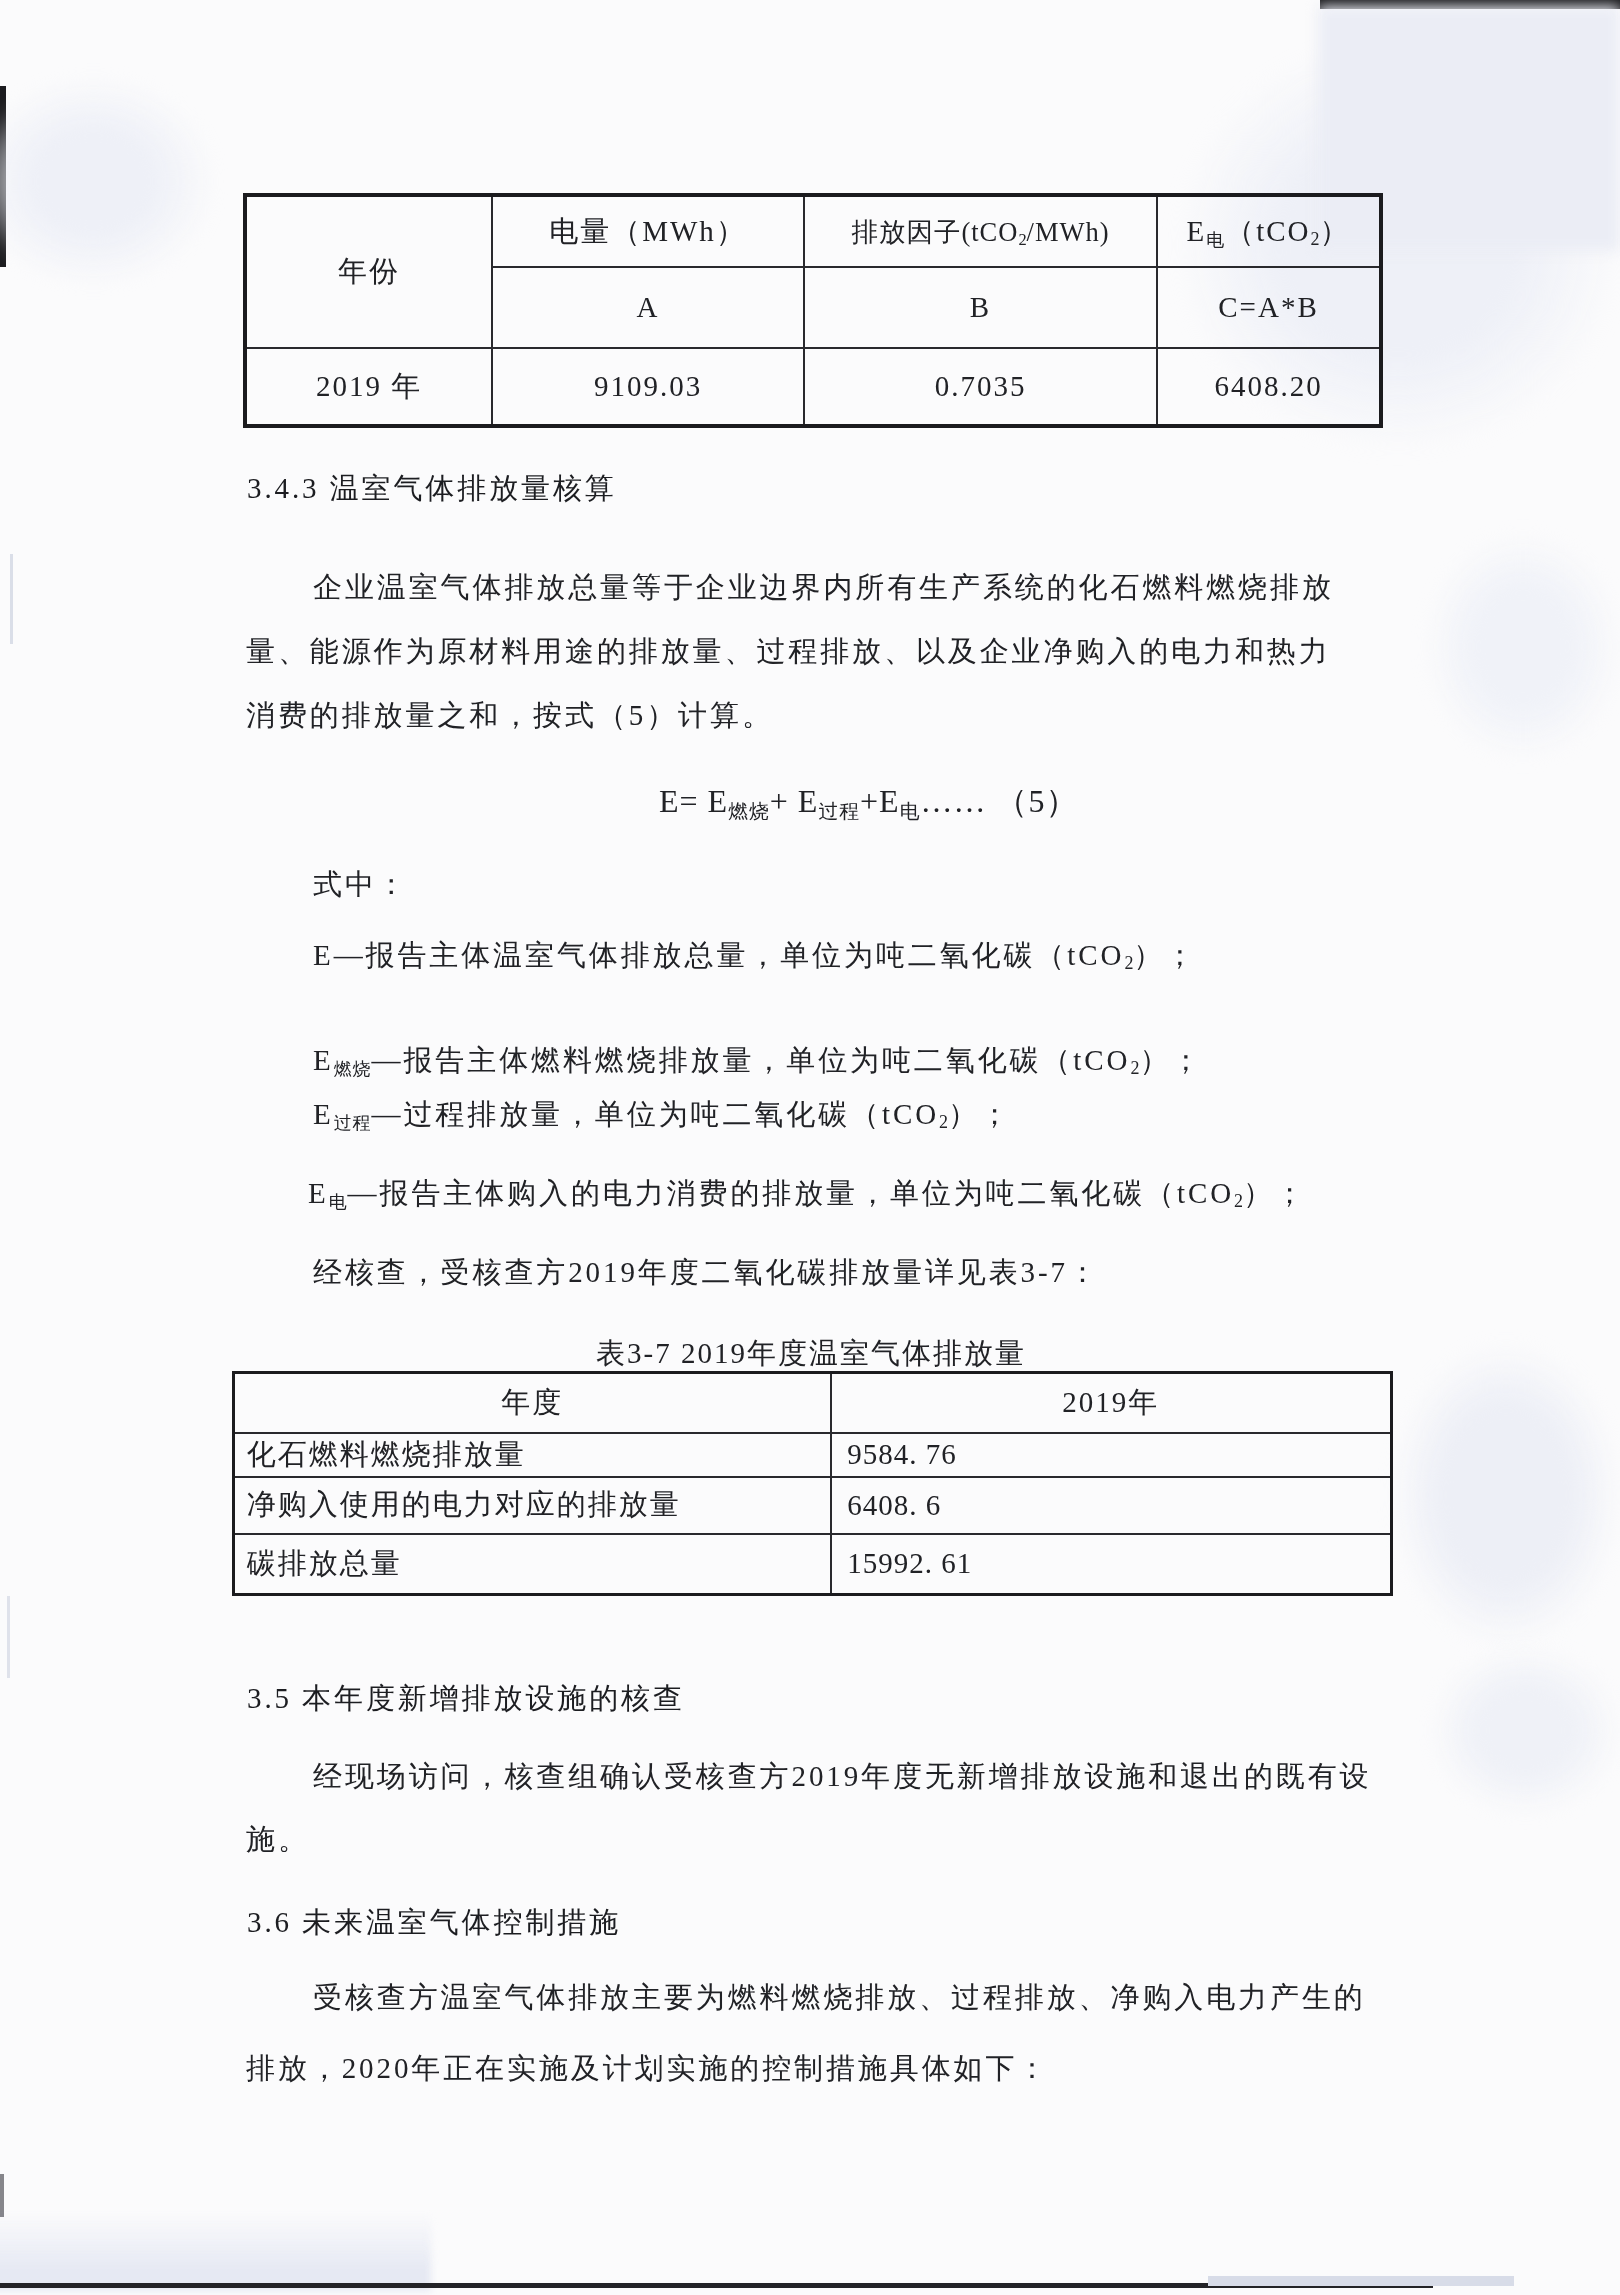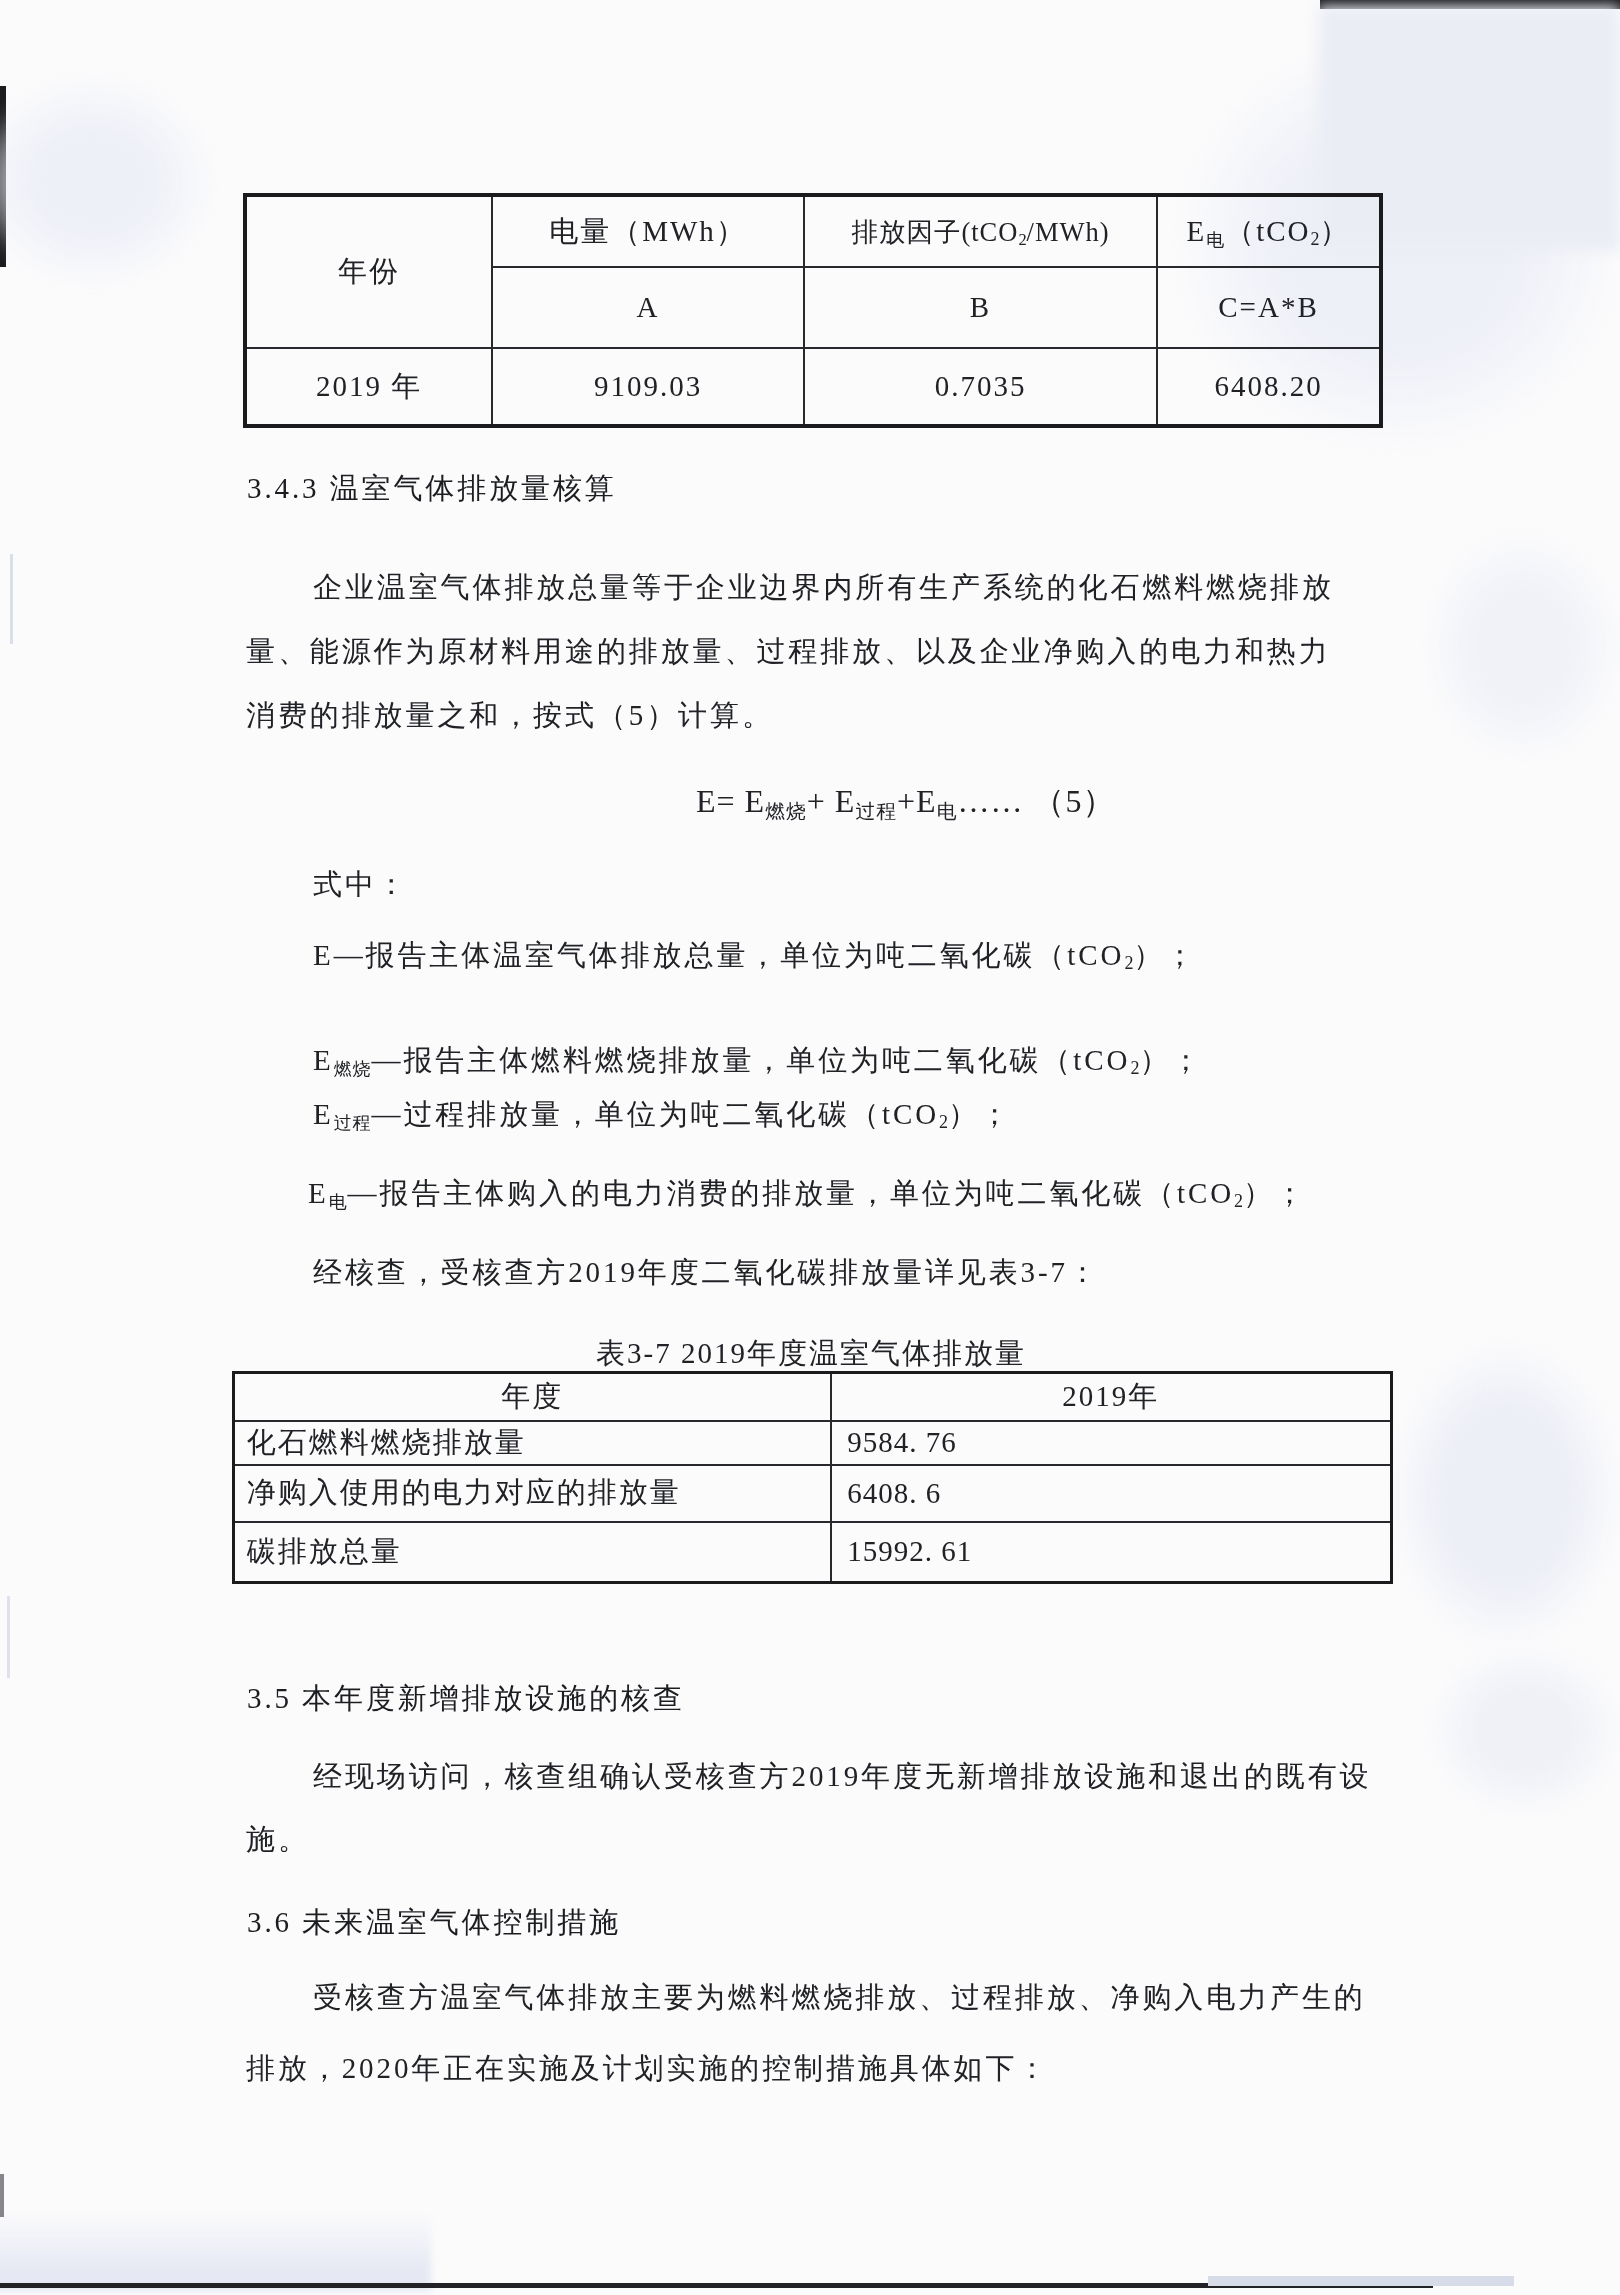--- a/index.html
+++ b/index.html
@@ -100,39 +100,39 @@
       <td>6408.20</td>
     </tr>
   </tbody>
     </table>
 
   <div class="line heading" style="left:247px;top:469px">3.4.3 温室气体排放量核算</div>
   <div class="line" style="left:313px;top:568px">企业温室气体排放总量等于企业边界内所有生产系统的化石燃料燃烧排放</div>
   <div class="line" style="left:246px;top:632px">量、能源作为原材料用途的排放量、过程排放、以及企业净购入的电力和热力</div>
   <div class="line" style="left:246px;top:696px">消费的排放量之和，按式（5）计算。</div>
 
-  <div class="line formula" style="left:696px;top:782px"><span>E= E</span><sub class="fsub">燃烧</sub><span>+ E</span><sub class="fsub">过程</sub><span>+E</span><sub class="fsub">电</sub><span>…… （5）</span></div>
+  <div class="line formula" style="left:659px;top:782px"><span>E= E</span><sub class="fsub">燃烧</sub><span>+ E</span><sub class="fsub">过程</sub><span>+E</span><sub class="fsub">电</sub><span>…… （5）</span></div>
 
   <div class="line" style="left:313px;top:865px">式中：</div>
 
   <div class="line" style="left:313px;top:936px"><span>E</span><sub class="fsub"></sub><span>—报告主体温室气体排放总量，单位为吨二氧化碳（tCO<sub class="s2">2</sub>）；</span></div>
   <div class="line" style="left:313px;top:1041px"><span>E</span><sub class="fsub">燃烧</sub><span>—报告主体燃料燃烧排放量，单位为吨二氧化碳（tCO<sub class="s2">2</sub>）；</span></div>
   <div class="line" style="left:313px;top:1095px"><span>E</span><sub class="fsub">过程</sub><span>—过程排放量，单位为吨二氧化碳（tCO<sub class="s2">2</sub>）；</span></div>
   <div class="line" style="left:308px;top:1174px"><span>E</span><sub class="fsub">电</sub><span>—报告主体购入的电力消费的排放量，单位为吨二氧化碳（tCO<sub class="s2">2</sub>）；</span></div>
 
   <div class="line" style="left:313px;top:1253px">经核查，受核查方2019年度二氧化碳排放量详见表3-7：</div>
 
   <div class="line t2title" style="top:1334px">表3-7 2019年度温室气体排放量</div>
   <table class="t t2">
     <colgroup>
         <col style="width:597px">
         <col style="width:561px">
       </colgroup>
     <tbody>
-        <tr style="height:48px">
+        <tr style="height:60px">
       <td class="hdr">年度</td>
       <td class="hdr">2019年</td>
     </tr>
     <tr style="height:40px">
       <td class="lbl">化石燃料燃烧排放量</td>
       <td class="val">9584. 76</td>
     </tr>
     <tr style="height:57px">
       <td class="lbl">净购入使用的电力对应的排放量</td>
       <td class="val">6408. 6</td>

